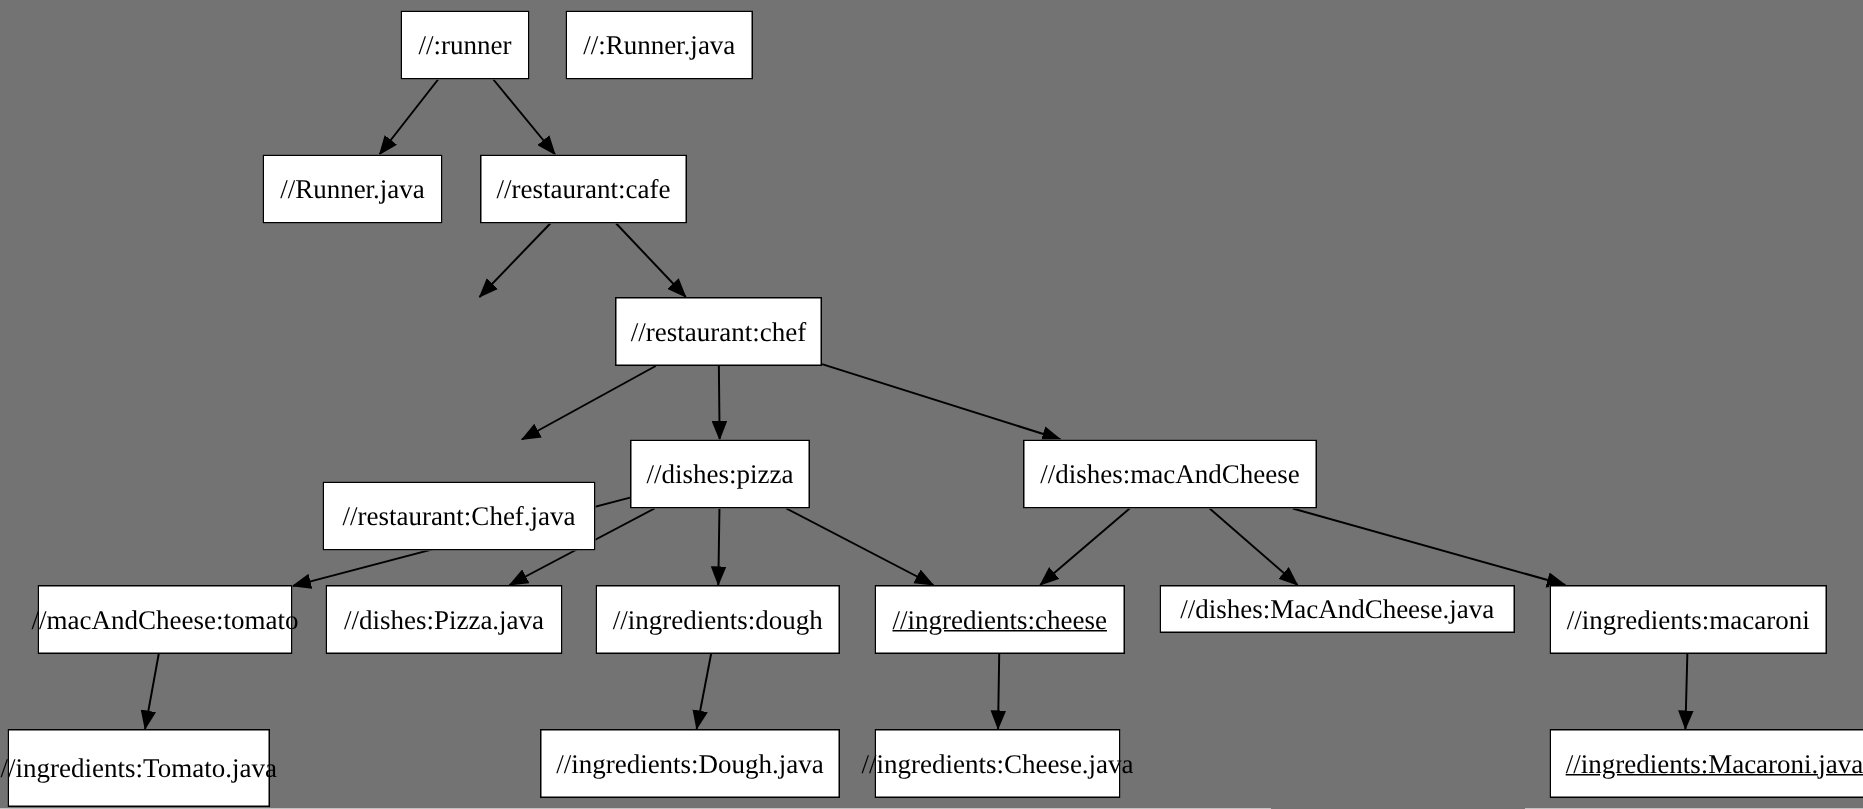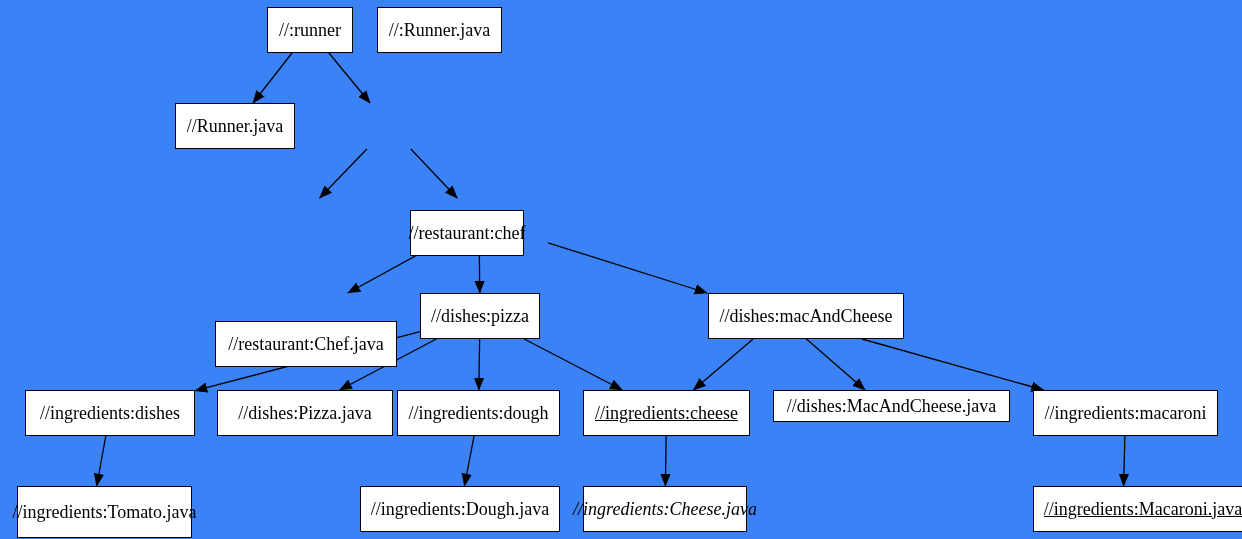--- a/index.html
+++ b/index.html
@@ -4,21 +4,21 @@
 <style>
   html, body {
     margin: 0;
     padding: 0;
     background: #ffffff;
   }
   #canvas {
     position: relative;
     width: 1242px;
     height: 539px;
-    background: #3b82f6;
+    background: #737373;
     font-family: "Liberation Serif", serif;
     overflow: hidden;
   }
   #edge-layer {
     position: absolute;
     left: 0;
     top: 0;
     width: 1242px;
     height: 539px;
     pointer-events: none;
@@ -65,28 +65,29 @@
         <line x1="105.80729166666667" y1="436" x2="96.69270833333333" y2="486" stroke="#000000" stroke-width="1.3" marker-end="url(#arrow)"></line>
         <line x1="474.0677083333333" y1="436" x2="464.4322916666667" y2="486" stroke="#000000" stroke-width="1.3" marker-end="url(#arrow)"></line>
         <line x1="666.140625" y1="436" x2="665.359375" y2="486" stroke="#000000" stroke-width="1.3" marker-end="url(#arrow)"></line>
         <line x1="1124.9010416666667" y1="436" x2="1123.5989583333333" y2="486" stroke="#000000" stroke-width="1.3" marker-end="url(#arrow)"></line>
       </g>
   </svg>
 
   <div class="node" style="left:267px;  top:7px;   width:86px;  height:46px;">//:runner</div>
   <div class="node" style="left:377px;  top:7px;   width:125px; height:46px;">//:Runner.java</div>
   <div class="node" style="left:175px;  top:103px; width:120px; height:46px;">//Runner.java</div>
-  <div class="node" style="left:410px;  top:210px; width:114px; height:46px;">//restaurant:chef</div>
+  <div class="node" style="left:320px;  top:103px; width:138px; height:46px;">//restaurant:cafe</div>
+  <div class="node" style="left:410px;  top:198px; width:138px; height:46px;">//restaurant:chef</div>
   <div class="node" style="left:215px;  top:293px; width:182px; height:46px;margin-top:28px;">//restaurant:Chef.java</div>
   <div class="node" style="left:420px;  top:293px; width:120px; height:46px;">//dishes:pizza</div>
-  <div class="node" style="left:682px;  top:293px; width:196px; height:46px;margin-left:26px;">//dishes:macAndCheese</div>
-  <div class="node" style="left:25px;   top:390px; width:170px; height:46px;">//ingredients:dishes</div>
-  <div class="node" style="left:217px;  top:390px; width:176px; height:46px;">//dishes:Pizza.java</div>
+  <div class="node" style="left:682px;  top:293px; width:196px; height:46px;">//dishes:macAndCheese</div>
+  <div class="node" style="left:25px;   top:390px; width:170px; height:46px;">//macAndCheese:tomato</div>
+  <div class="node" style="left:217px;  top:390px; width:158px; height:46px;">//dishes:Pizza.java</div>
   <div class="node" style="left:397px;  top:390px; width:163px; height:46px;">//ingredients:dough</div>
   <div class="node" style="left:583px;  top:390px; width:167px; height:46px;text-decoration:underline;">//ingredients:cheese</div>
   <div class="node" style="left:773px;  top:390px; width:237px; height:32px;">//dishes:MacAndCheese.java</div>
   <div class="node" style="left:1033px; top:390px; width:185px; height:46px;">//ingredients:macaroni</div>
-  <div class="node" style="left:17px;    top:486px; width:175px; height:52px;">//ingredients:Tomato.java</div>
+  <div class="node" style="left:5px;    top:486px; width:175px; height:52px;">//ingredients:Tomato.java</div>
   <div class="node" style="left:360px;  top:486px; width:200px; height:46px;">//ingredients:Dough.java</div>
-  <div class="node" style="left:583px;  top:486px; width:164px; height:46px;font-style:italic;">//ingredients:Cheese.java</div>
+  <div class="node" style="left:583px;  top:486px; width:164px; height:46px;">//ingredients:Cheese.java</div>
   <div class="node" style="left:1033px; top:486px; width:220px; height:46px;text-decoration:underline;">//ingredients:Macaroni.java</div>
 
 </div>
 
 </body></html>

